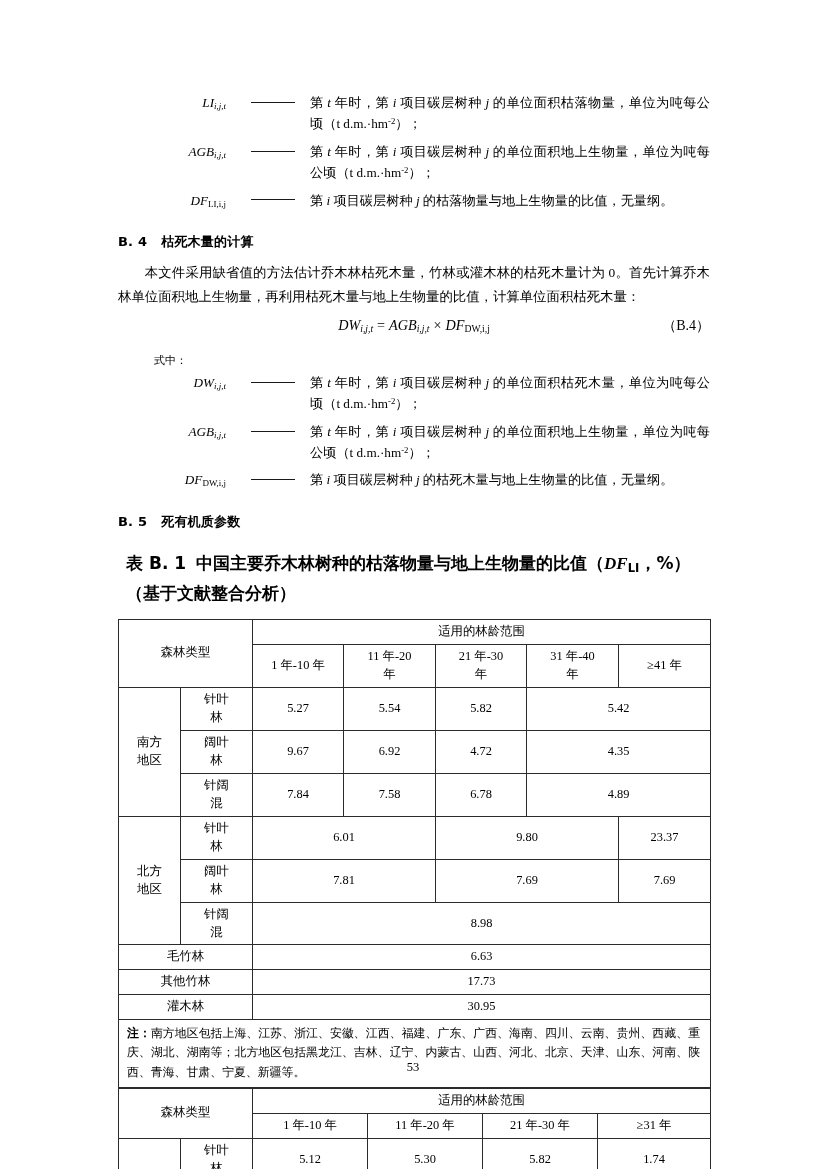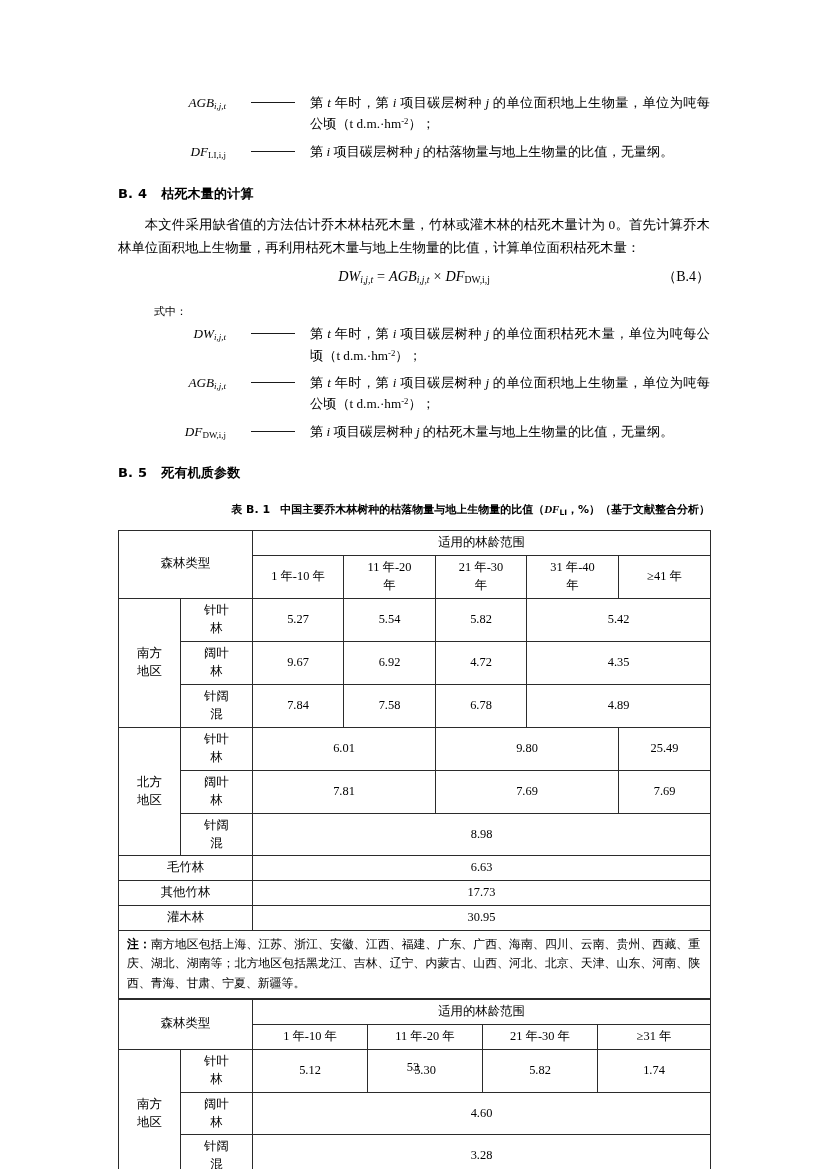--- a/index.html
+++ b/index.html
@@ -121,22 +121,22 @@
     font-size: 14px;
   }
   .shizhong {
     font-size: 11px;
     margin: 6px 0 4px 36px;
   }
 
   
   .tbl-caption {
     font-weight: bold;
-    font-size: 11px;
-    text-align: right;
+    font-size: 17px;
+    text-align: left;
     line-height: 1.75;
     margin: 18px 0 10px 8px;
     font-family: "DejaVu Sans", "Liberation Sans", sans-serif;
   }
   .tbl-caption .cap-label { margin-right: 10px; }
   .tbl-caption .nb { font-weight: bold; }
 
   
   table.data {
     border-collapse: collapse;
@@ -174,20 +174,27 @@
   }
 </style>
 </head>
 <body>
 
 <div class="page">
   <div class="content">
 
     <table class="deflist">
       <tbody>
+        <tr>
+          <td class="dl-sym">
+            <span class="var">LI</span><sub>i,j,t</sub>
+          </td>
+          <td class="dl-dash"><span class="dash"></span></td>
+          <td class="dl-txt">第 <span class="vi">t</span> 年时，第 <span class="vi">i</span> 项目碳层树种 <span class="vi">j</span> 的单位面积枯落物量，单位为吨每公顷（t d.m.·hm<sup>-2</sup>）；</td>
+        </tr>
         <tr>
           <td class="dl-sym">
             <span class="var">AGB</span><sub>i,j,t</sub>
           </td>
           <td class="dl-dash"><span class="dash"></span></td>
           <td class="dl-txt">第 <span class="vi">t</span> 年时，第 <span class="vi">i</span> 项目碳层树种 <span class="vi">j</span> 的单位面积地上生物量，单位为吨每公顷（t d.m.·hm<sup>-2</sup>）；</td>
         </tr>
         <tr>
           <td class="dl-sym">
             <span class="var">DF</span><sub class="up">LI,i,j</sub>
@@ -291,21 +298,21 @@
           <td>7.58</td>
           <td>6.78</td>
           <td colspan="2">4.89</td>
         </tr>
 
         <tr>
           <td rowspan="3">北方地区</td>
           <td>针叶林</td>
           <td colspan="2">6.01</td>
           <td colspan="2">9.80</td>
-          <td>25.49</td>
+          <td>23.37</td>
         </tr>
         <tr>
           <td>阔叶林</td>
           <td colspan="2">7.81</td>
           <td colspan="2">7.69</td>
           <td>7.69</td>
         </tr>
         <tr>
           <td>针阔混</td>
           <td colspan="5">8.98</td>

